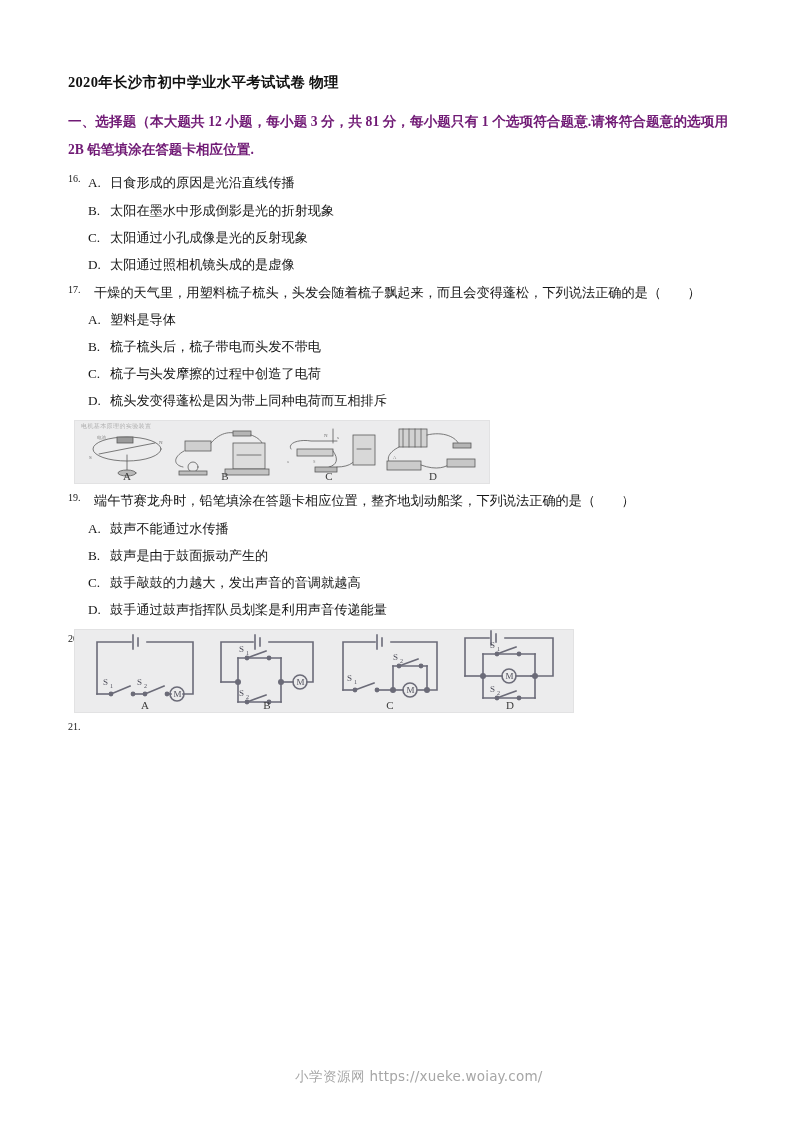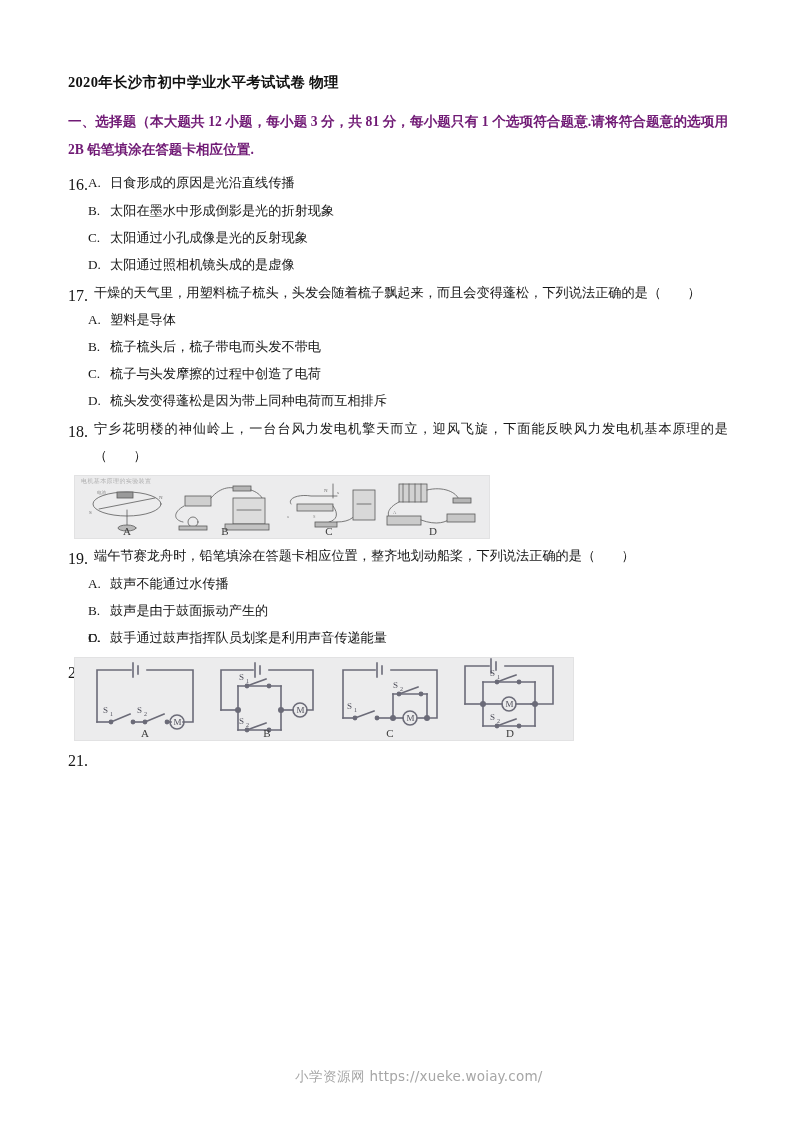--- a/index.html
+++ b/index.html
@@ -56,21 +56,21 @@
     text-indent: 0;
     padding-left: 26px;
     position: relative;
     color: #161616;
   }
   .q-num {
     position: absolute;
     left: 0;
     top: 0;
     width: 26px;
-    font-size: 16px;
+    font-size: 10px;
   }
   .q-options {
     margin: 0;
     padding: 0;
     list-style: none;
   }
   .q-options li {
     font-size: 13.2px;
     line-height: 2.05;
     padding-left: 42px;
@@ -190,24 +190,20 @@
           <span>梳子与头发摩擦的过程中创造了电荷</span>
         </li>
         <li>
           <span class="opt-letter">D.</span>
           <span>梳头发变得蓬松是因为带上同种电荷而互相排斥</span>
         </li>
       </ul>
     </div>
 
     <div class="question">
-      <div class="q-stem">
-        <span class="q-num">18.</span>
-        <span>宁乡花明楼的神仙岭上，一台台风力发电机擎天而立，迎风飞旋，下面能反映风力发电机基本原理的是（　　）</span>
-      </div>
       <div class="figure fig-q18">
         <span class="fig-caption-faint">电机基本原理的实验装置</span>
         <svg class="fig-svg" viewBox="0 0 414 62">
           <g stroke="#5a5a5a" stroke-width="0.8" fill="none" stroke-linecap="round">
 
             <ellipse cx="52" cy="28" rx="34" ry="12"></ellipse>
             <line x1="24" y1="33" x2="80" y2="22"></line>
             <rect x="42" y="16" width="16" height="6" fill="#9a9a9a" stroke="#5a5a5a"></rect>
             <line x1="52" y1="34" x2="52" y2="50"></line>
             <ellipse cx="52" cy="52" rx="9" ry="3" fill="#b9b9b9" stroke="#5a5a5a"></ellipse>
@@ -269,20 +265,21 @@
         <li>
           <span class="opt-letter">A.</span>
           <span>鼓声不能通过水传播</span>
         </li>
         <li>
           <span class="opt-letter">B.</span>
           <span>鼓声是由于鼓面振动产生的</span>
         </li>
         <li>
           <span class="opt-letter">C.</span>
+          <span>鼓手敲鼓的力越大，发出声音的音调就越高</span>
         </li>
         <li>
           <span class="opt-letter">D.</span>
           <span>鼓手通过鼓声指挥队员划桨是利用声音传递能量</span>
         </li>
       </ul>
     </div>
 
     <div class="question">
       <div class="q-stem">

